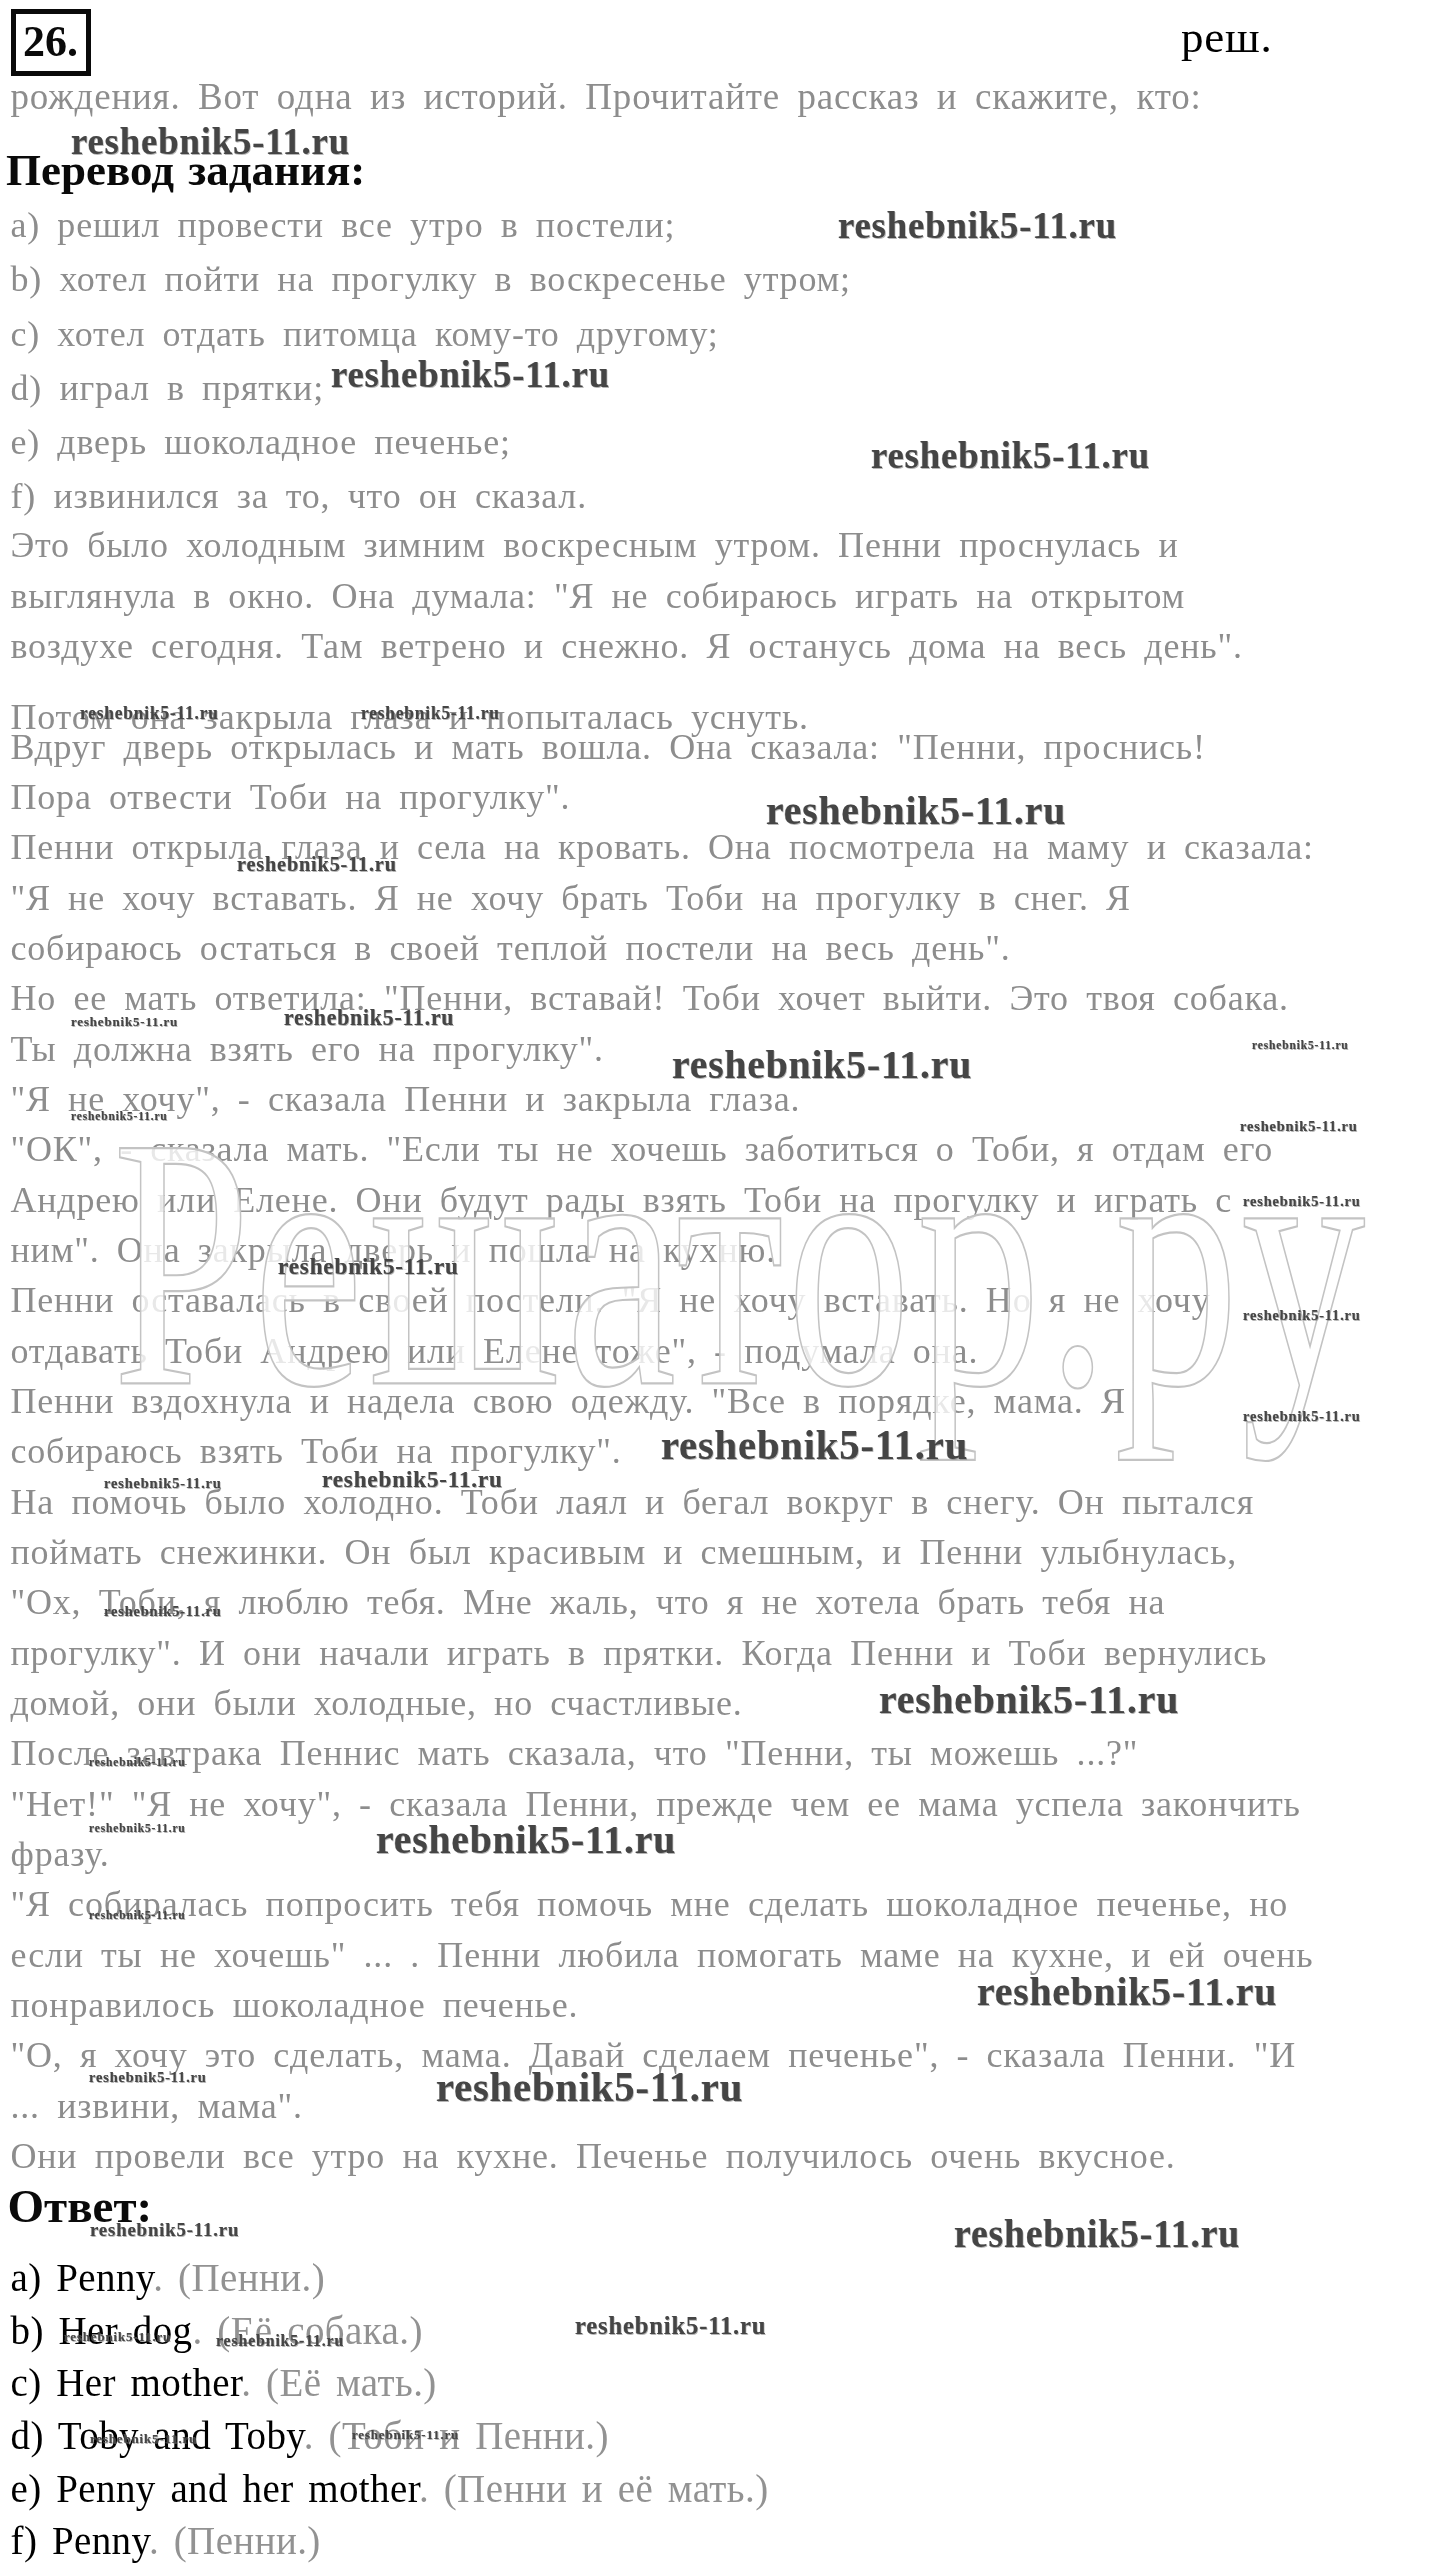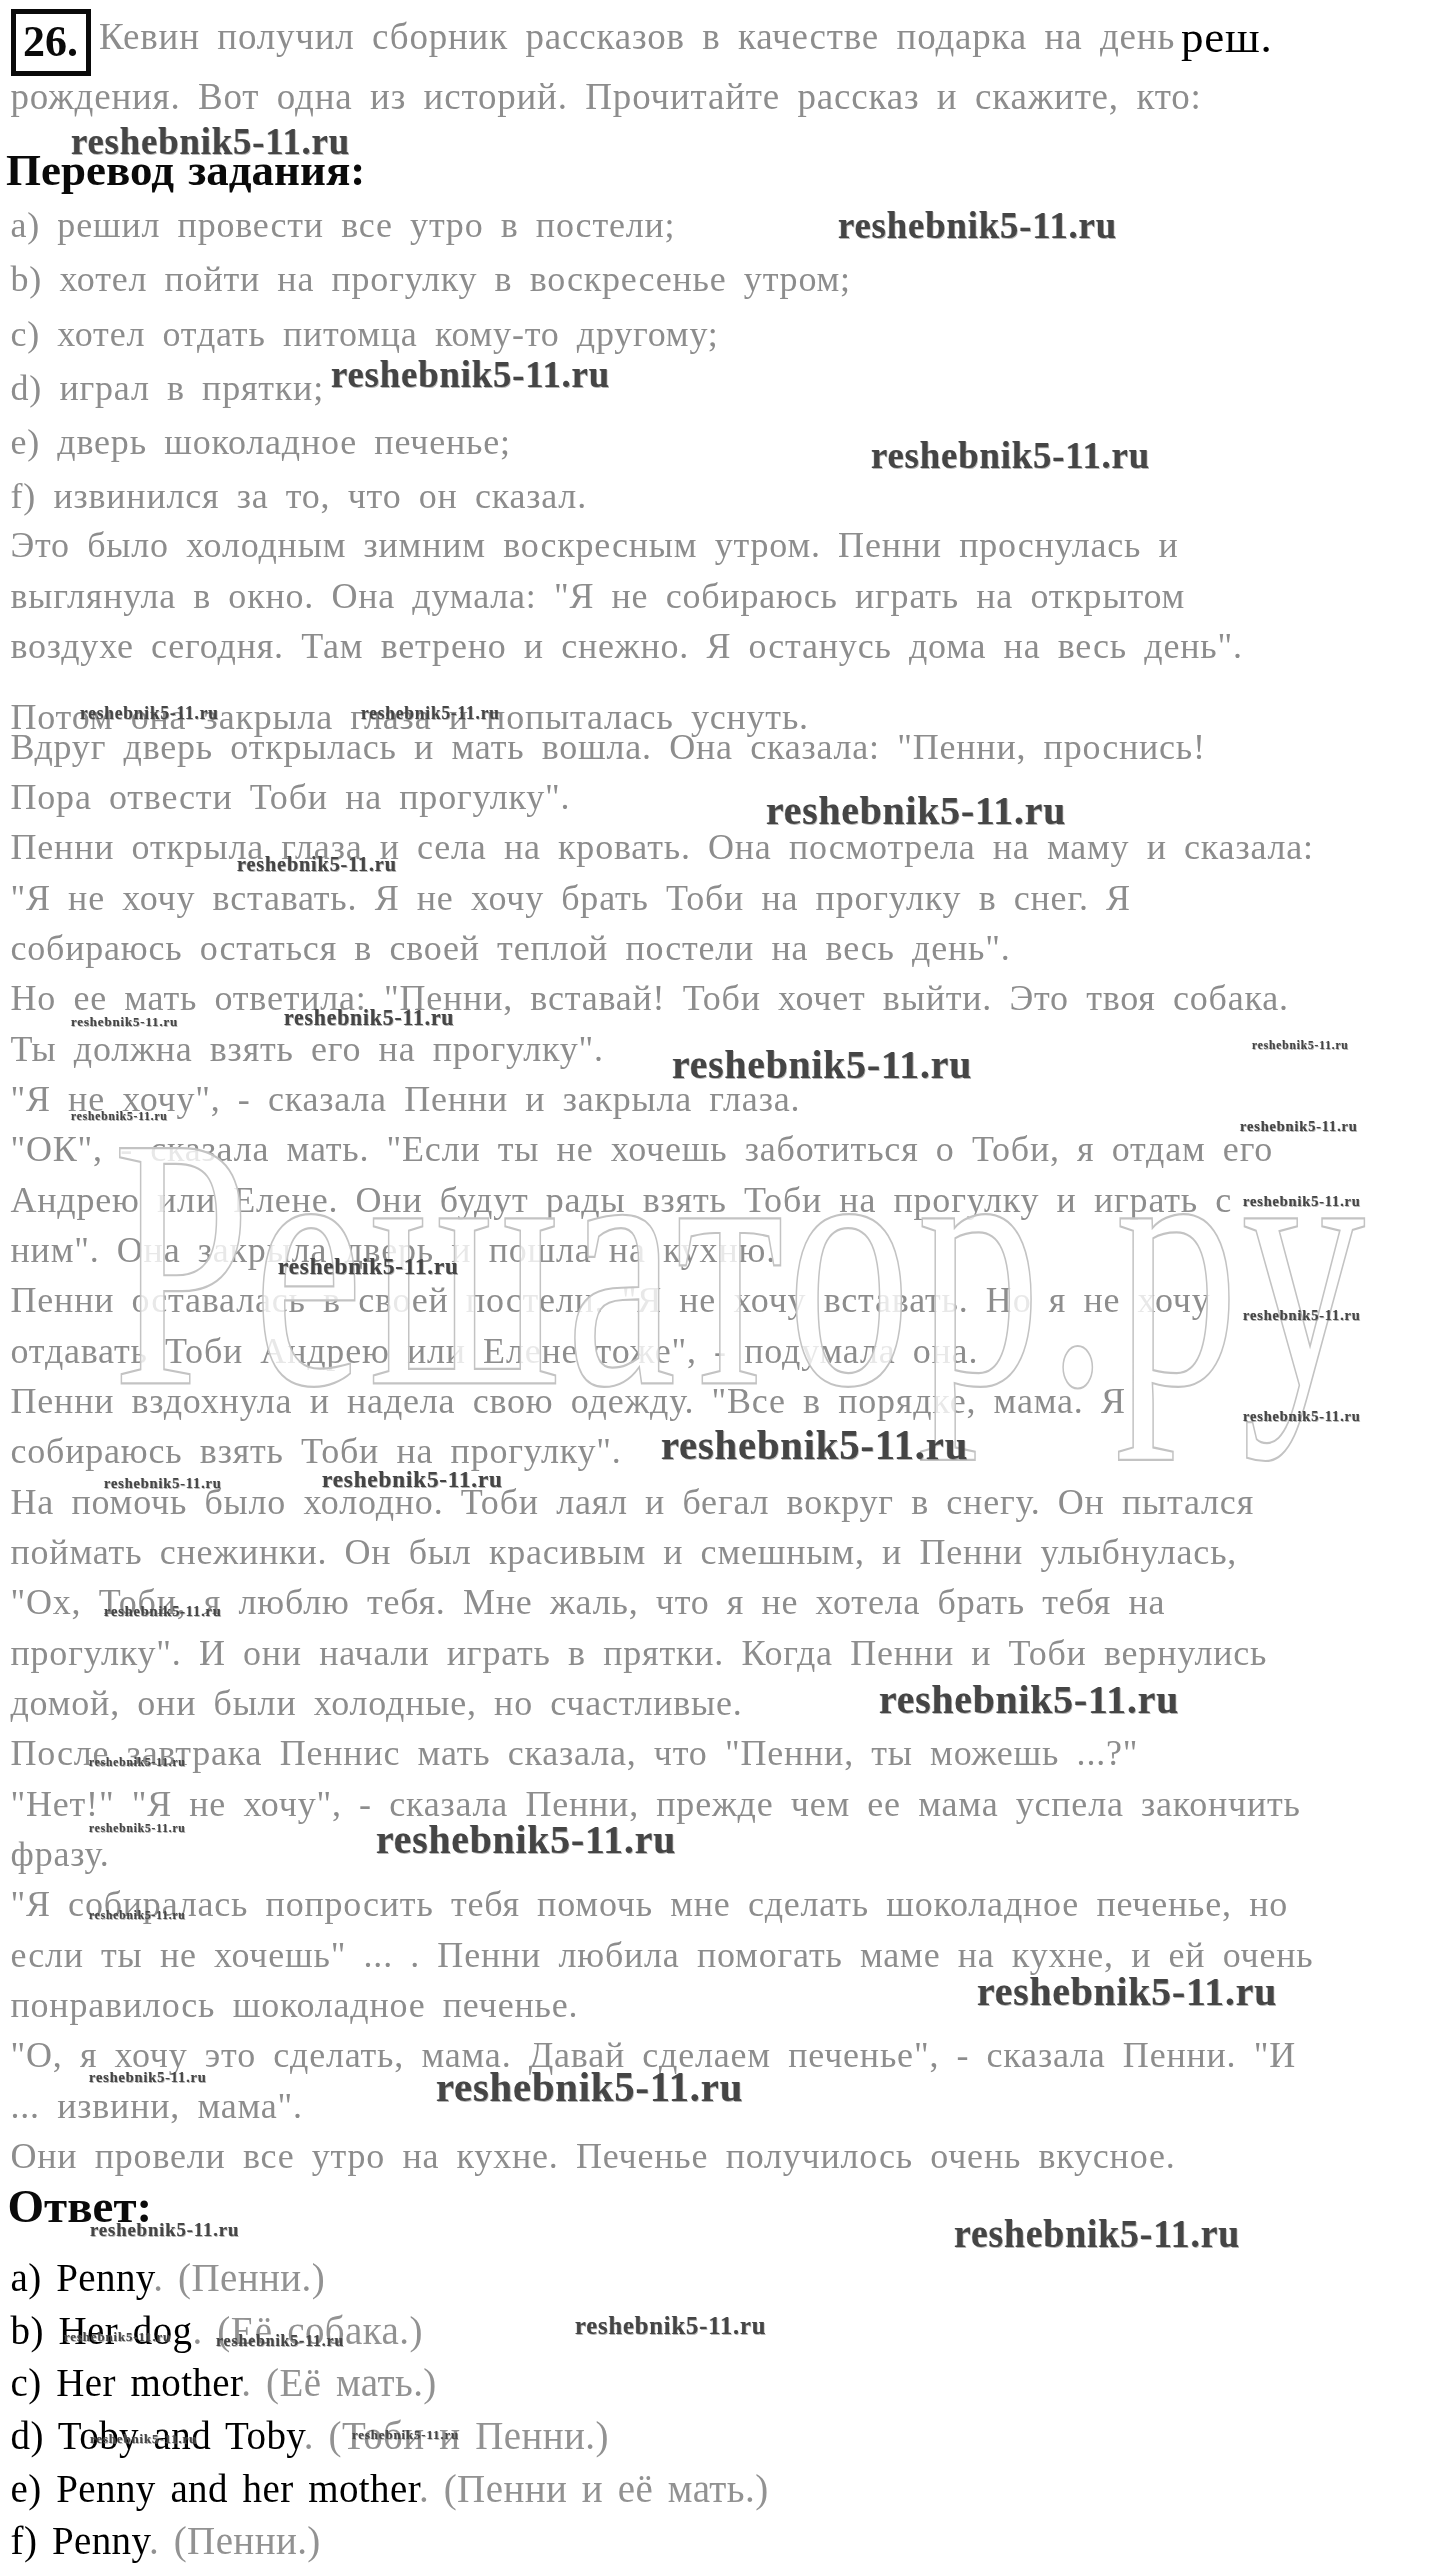--- a/index.html
+++ b/index.html
@@ -61,21 +61,20 @@
 </style>
 </head>
 <body>
 
 <div id="page">
 
   <div id="problem-box">
     <span>26.</span>
   </div>
 
-  <div class="t intro gray" style="left:99px;top:18px;">Кевин получил сборник рассказов в качестве подарка на день</div>
   <div class="t intro gray" style="left:10.5px;top:78px;">рождения. Вот одна из историй. Прочитайте рассказ и скажите, кто:</div>
 
   <div id="corner-mark">реш.</div>
 
   <div class="t heading" style="left:6px;top:147px;font-size:45px;">Перевод задания:</div>
 
   <div id="task-items">
       <div class="t item gray" style="left: 10.5px; top: 207px;">a) решил провести все утро в постели;</div>
       <div class="t item gray" style="left: 10.5px; top: 261px;">b) хотел пойти на прогулку в воскресенье утром;</div>
       <div class="t item gray" style="left: 10.5px; top: 316px;">c) хотел отдать питомца кому-то другому;</div>

